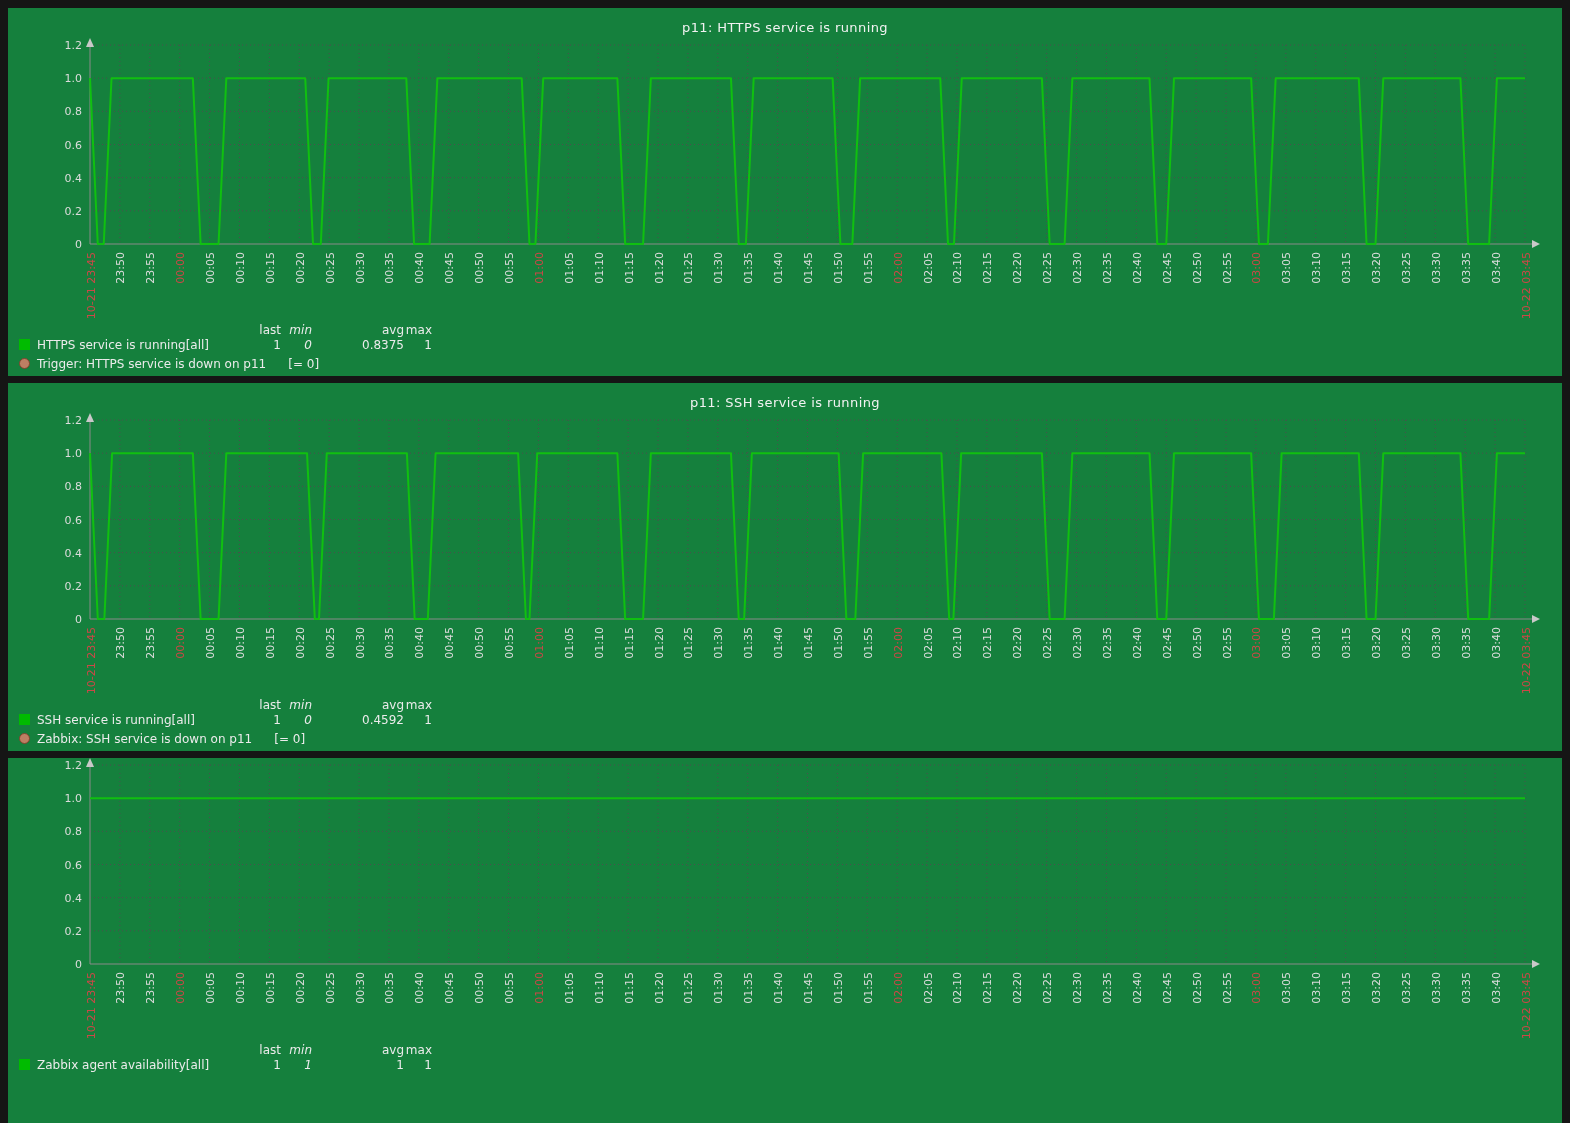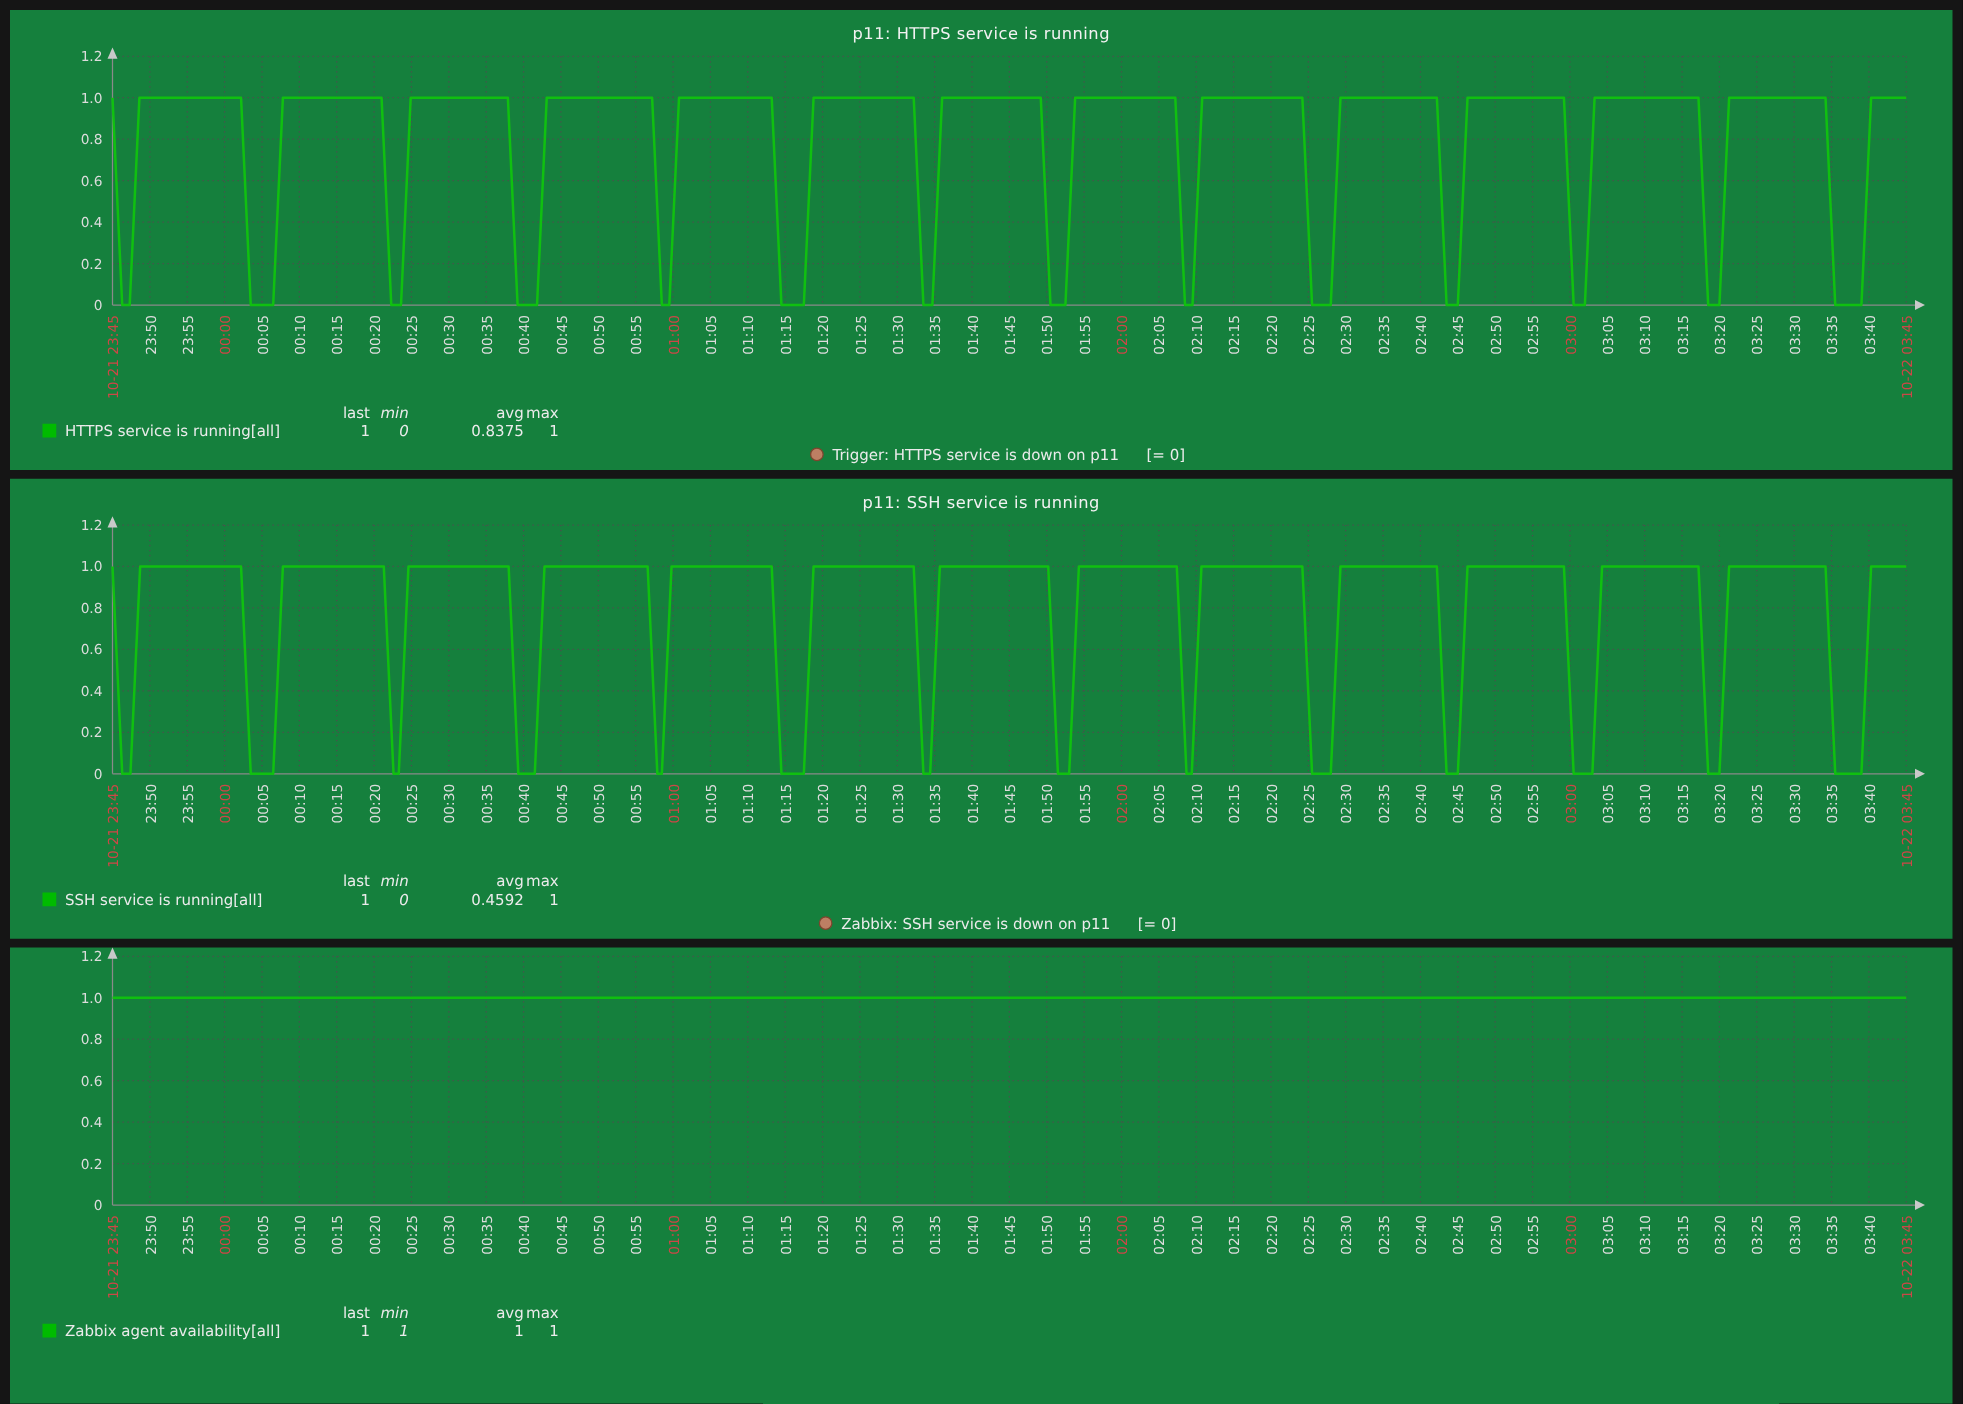--- a/index.html
+++ b/index.html
@@ -3,23 +3,23 @@
 <meta charset="utf-8">
 <style>
   html,body{margin:0;padding:0;background:#111;}
   .screen{width:1570px;height:1123px;overflow:hidden;background:#151515;
           padding:8px;box-sizing:border-box;font-family:"DejaVu Sans",sans-serif;}
   .panel{background:#15803d;height:368px;margin-bottom:7px;position:relative;}
   .gtitle{text-align:center;padding-top:12px;height:18px;font-size:13px;
           color:#f2f2f2;letter-spacing:.4px;}
   .chart-host{height:260px;position:relative;}
   .chart-host svg{overflow:visible;display:block;}
-  .legend{margin-top:25px;padding-left:26px;font-size:12px;color:#ebebeb;}
+  .legend{margin-top:25px;padding-left:11px;font-size:12px;color:#ebebeb;}
   .lrow{position:relative;height:14px;line-height:14px;margin-bottom:1px;white-space:nowrap;}
-  .lrow.trig{margin-top:5px;text-align:center;}
+  .lrow.trig{margin-top:5px;}
   .sw{display:inline-block;width:11px;height:11px;background:#00bb00;
       margin-right:7px;vertical-align:-1px;}
   .tdot{display:inline-block;width:11px;height:11px;border-radius:50%;
         background:#bd7f63;border:1px solid #7e452e;box-sizing:border-box;
         margin-right:7px;vertical-align:-1px;}
   .scope{}
   .cond{margin-left:22px;}
   .v{position:absolute;top:0;width:85px;text-align:right;}
   .v.c0{left:177px;} .v.c1{left:208px;font-style:italic;} .v.c2{left:300px;} .v.c3{left:328px;}
 </style>

